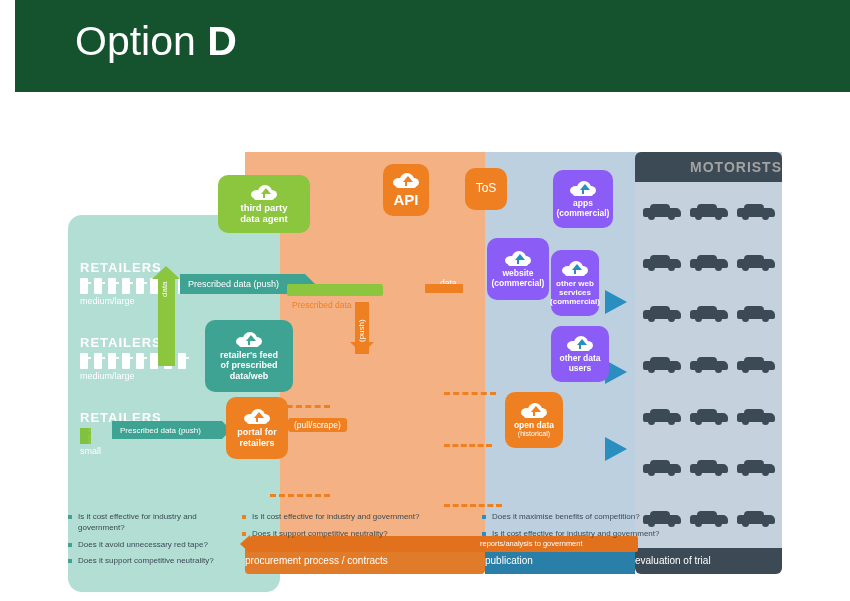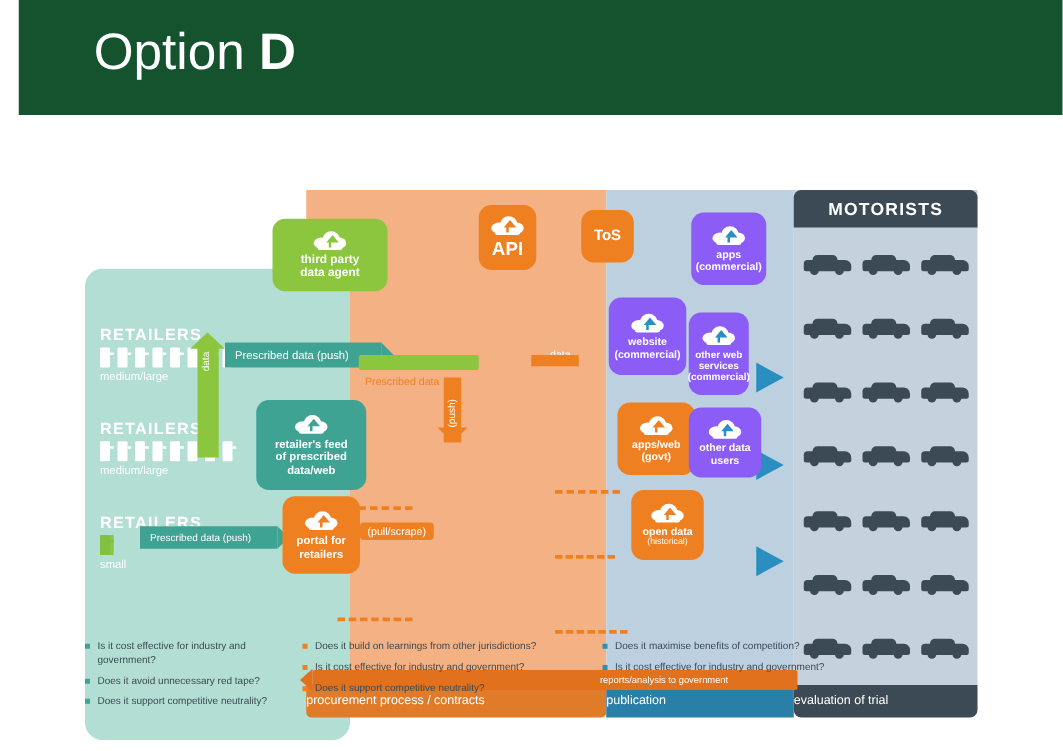--- a/index.html
+++ b/index.html
@@ -52,22 +52,22 @@
     position:absolute; height:26px; line-height:26px; text-align:left;
     color:#ffffff; font-size:10px;
   }
   .lbl-proc { left:245px; top:456px; width:240px; background:#e07b2a; border-radius:0 0 4px 4px;}
   .lbl-pub  { left:485px; top:456px; width:150px; background:#2a7fa8; }
   .lbl-eval { left:635px; top:456px; width:147px; background:#3b4a54; border-radius:0 0 6px 6px;}
 
   
   .motorists-head {
     position:absolute; left:635px; top:60px; width:147px; height:30px;
-    background:#3b4a54; color:#ffffff; font-size:14px; font-weight:bold;
-    letter-spacing:1px; text-align:center; line-height:30px; border-radius:6px 6px 0 0;
+    background:#3b4a54; color:#a3a3a3; font-size:14px; font-weight:bold;
+    letter-spacing:1px; text-align:right; line-height:30px; border-radius:6px 6px 0 0;
   }
   .car-grid {
     position:absolute; left:638px; top:94px; width:141px; height:358px;
     display:grid; grid-template-columns:repeat(3,1fr); grid-template-rows:repeat(7,1fr);
     align-items:center; justify-items:center;
   }
   .car { width:38px; height:17px; position:relative; }
   .car .body { position:absolute; left:0; bottom:3px; width:38px; height:9px; background:#3b4a54; border-radius:3px 5px 2px 2px; }
   .car .top  { position:absolute; left:7px; bottom:10px; width:20px; height:6px; background:#3b4a54; border-radius:4px 4px 0 0; }
   .car .w1, .car .w2 { position:absolute; bottom:0px; width:7px; height:7px; background:#3b4a54; border-radius:50%; }
@@ -475,21 +475,21 @@
         <div class="stem"></div>
         <div class="c1"></div>
         <div class="c2"></div>
         <div class="c3"></div>
         <div class="bar"></div>
       </div>
     <div class="lbl" style="font-size:15px; font-weight:bold;">API</div>
   </div>
 
   <div class="node orange" style="left:465px; top:76px; width:42px; height:42px;">
-    <div class="lbl" style="font-size:12px; font-weight:bold;">ToS</div>
+    <div class="lbl" style="font-size:12px; font-weight:normal;">ToS</div>
   </div>
 
 
   <div class="node blue" style="left:553px; top:78px; width:60px; height:58px;">
     <div class="cloud-ico on-blue">
         <div class="arr"></div>
         <div class="stem"></div>
         <div class="c1"></div>
         <div class="c2"></div>
         <div class="c3"></div>
@@ -519,32 +519,20 @@
         <div class="c1"></div>
         <div class="c2"></div>
         <div class="c3"></div>
         <div class="bar"></div>
       </div>
     <div class="lbl" style="font-size:8px; font-weight:bold; white-space:pre-line;">other web
 services
 (commercial)</div>
   </div>
 
-  <div class="node orange" style="left:494px; top:230px; width:62px; height:58px;">
-    <div class="cloud-ico on-orange">
-        <div class="arr"></div>
-        <div class="stem"></div>
-        <div class="c1"></div>
-        <div class="c2"></div>
-        <div class="c3"></div>
-        <div class="bar"></div>
-      </div>
-    <div class="lbl" style="font-size:8.5px; font-weight:bold; white-space:pre-line;">apps/web
-(govt)</div>
-  </div>
 
   <div class="node blue" style="left:551px; top:234px; width:58px; height:56px;">
     <div class="cloud-ico on-blue">
         <div class="arr"></div>
         <div class="stem"></div>
         <div class="c1"></div>
         <div class="c2"></div>
         <div class="c3"></div>
         <div class="bar"></div>
       </div>
@@ -576,24 +564,20 @@
       </div>
     <div class="row">
         <div class="dot"></div>
         <span>Does it support competitive neutrality?</span>
       </div>
   </div>
 
   <div class="bullets b-orange" style="left:242px; top:420px; width:210px;">
     <div class="row">
         <div class="dot"></div>
-        <span>Does it build on learnings from other jurisdictions?</span>
-      </div>
-    <div class="row">
-        <div class="dot"></div>
         <span>Is it cost effective for industry and government?</span>
       </div>
     <div class="row">
         <div class="dot"></div>
         <span>Does it support competitive neutrality?</span>
       </div>
   </div>
 
   <div class="bullets b-blue" style="left:482px; top:420px; width:210px;">
     <div class="row">

